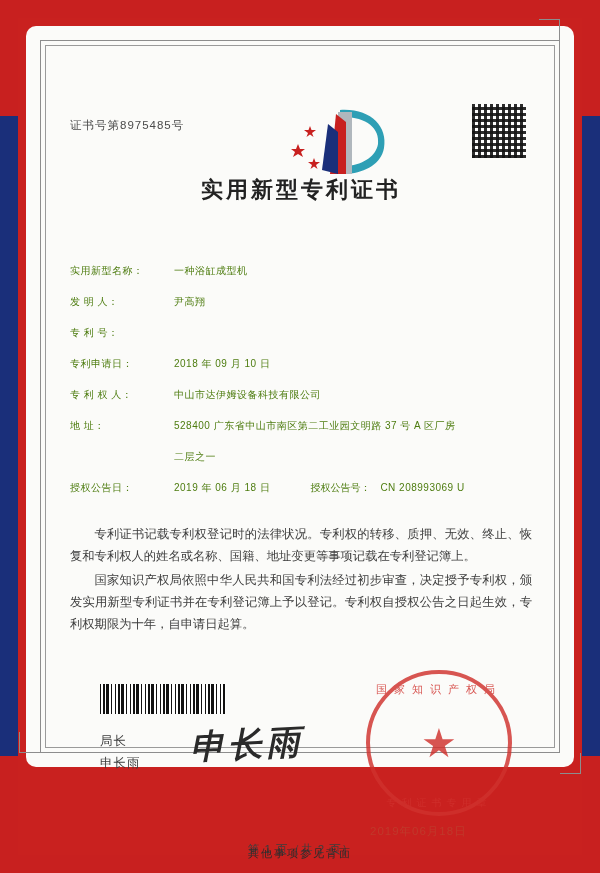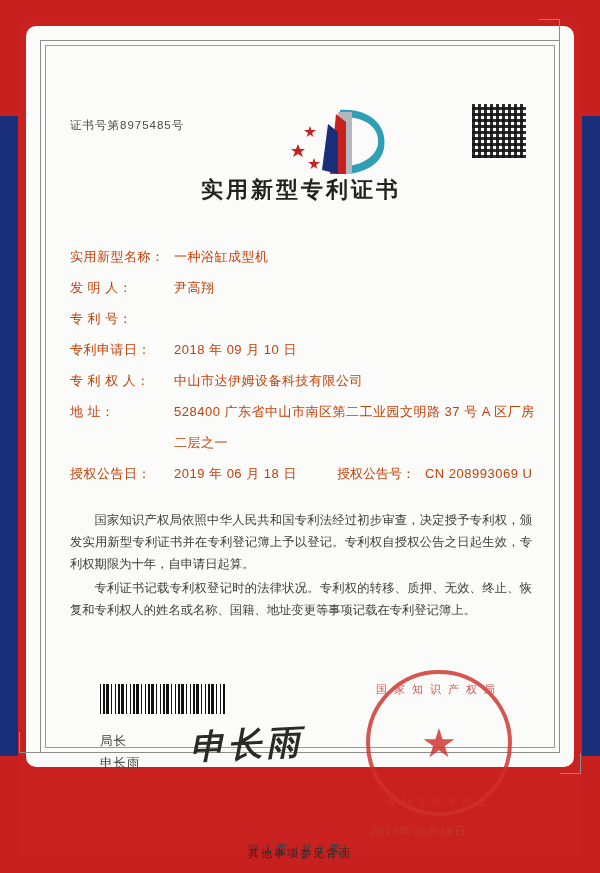--- a/index.html
+++ b/index.html
@@ -111,23 +111,23 @@
     text-align: center;
     font-family: "DejaVu Sans", sans-serif;
     font-weight: bold;
     font-size: 22px;
     letter-spacing: 3px;
     color: #222222;
     margin-top: 42px;
   }
 
   .fields {
-    margin-top: 36px;
-    font-size: 13px;
-    color: #c2410c;
+    margin-top: 50px;
+    font-size: 10px;
+    color: #4d7c0f;
     line-height: 31px;
   }
   .frow {
     display: flex;
     align-items: baseline;
     white-space: nowrap;
   }
   .flabel {
     width: 104px;
     flex: 0 0 104px;
@@ -323,22 +323,22 @@
         <div class="fvalue2">二层之一</div>
         <div class="frow">
           <span class="flabel">授权公告日：</span>
           <span class="fvalue">2019 年 06 月 18 日</span>
           <span class="inline-label">授权公告号：</span>
           <span class="fvalue">CN 208993069 U</span>
         </div>
       </div>
 
       <div class="paragraphs">
+        <p>专利证书记载专利权登记时的法律状况。专利权的转移、质押、无效、终止、恢复和专利权人的姓名或名称、国籍、地址变更等事项记载在专利登记簿上。</p>
         <p>国家知识产权局依照中华人民共和国专利法经过初步审查，决定授予专利权，颁发实用新型专利证书并在专利登记簿上予以登记。专利权自授权公告之日起生效，专利权期限为十年，自申请日起算。</p>
-        <p>专利证书记载专利权登记时的法律状况。专利权的转移、质押、无效、终止、恢复和专利权人的姓名或名称、国籍、地址变更等事项记载在专利登记簿上。</p>
       </div>
 
       <div class="barcode"></div>
 
       <div class="sign-block">
         <div>局长</div>
         <div>申长雨</div>
       </div>
       <div class="handwrite">申长雨</div>
 

